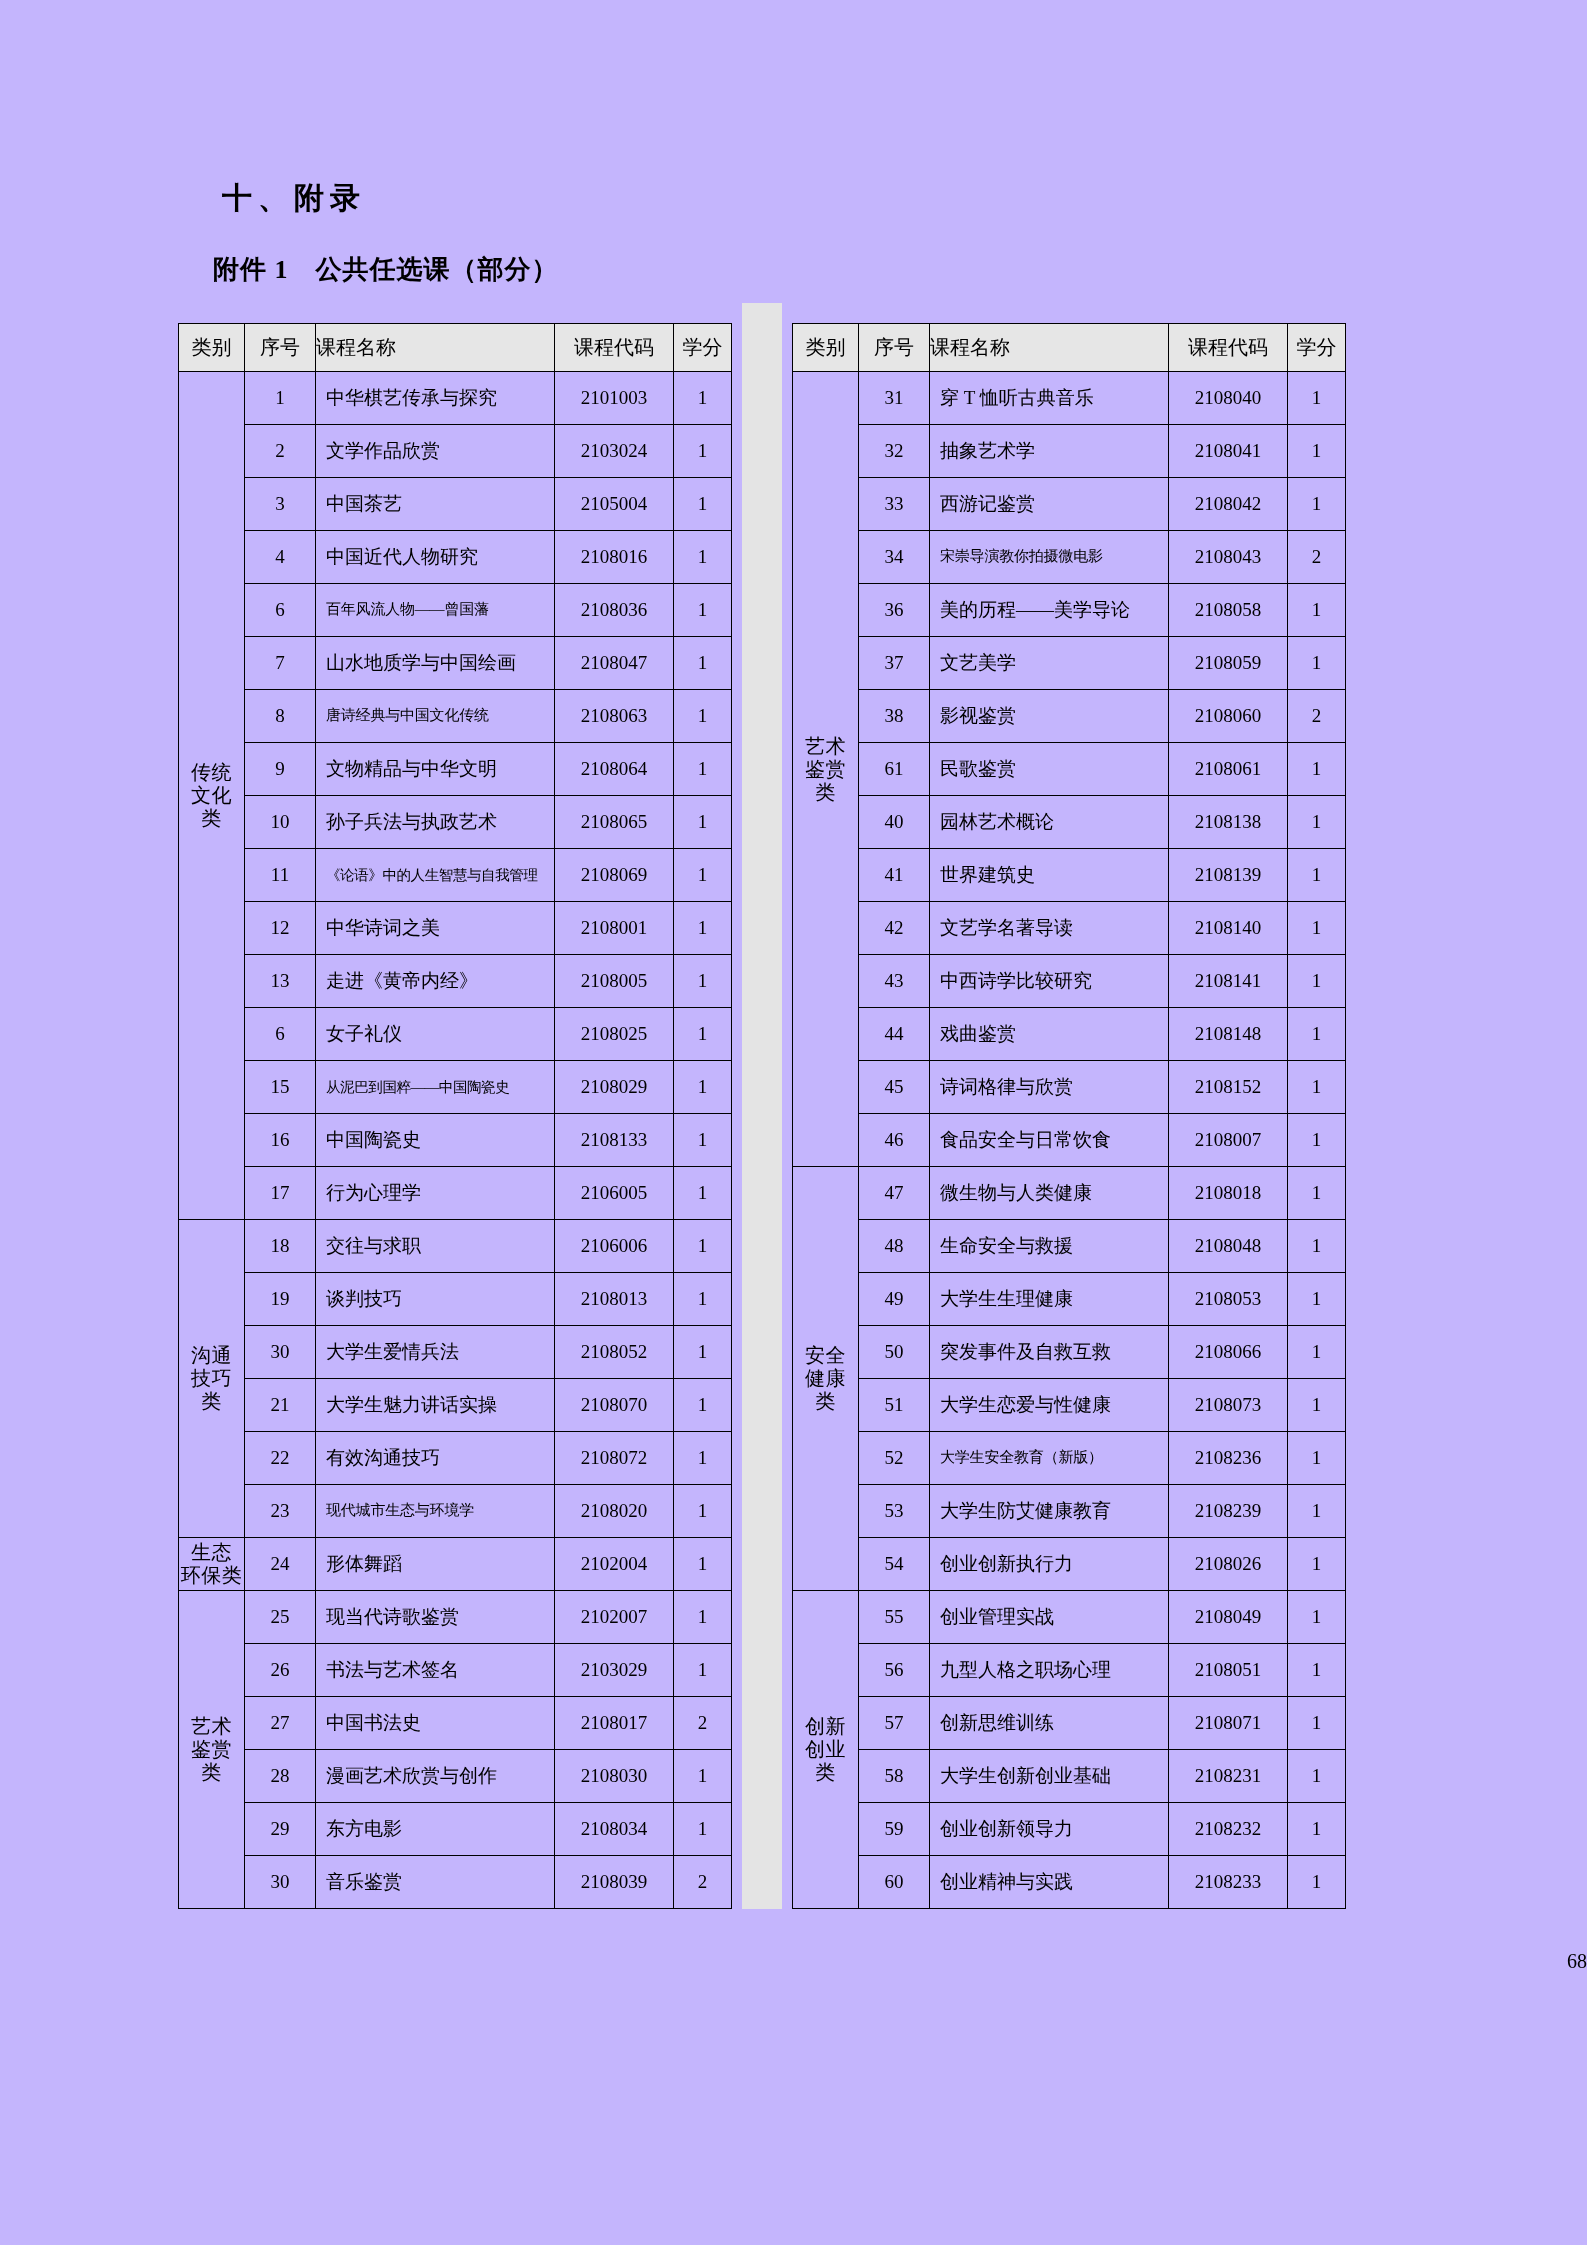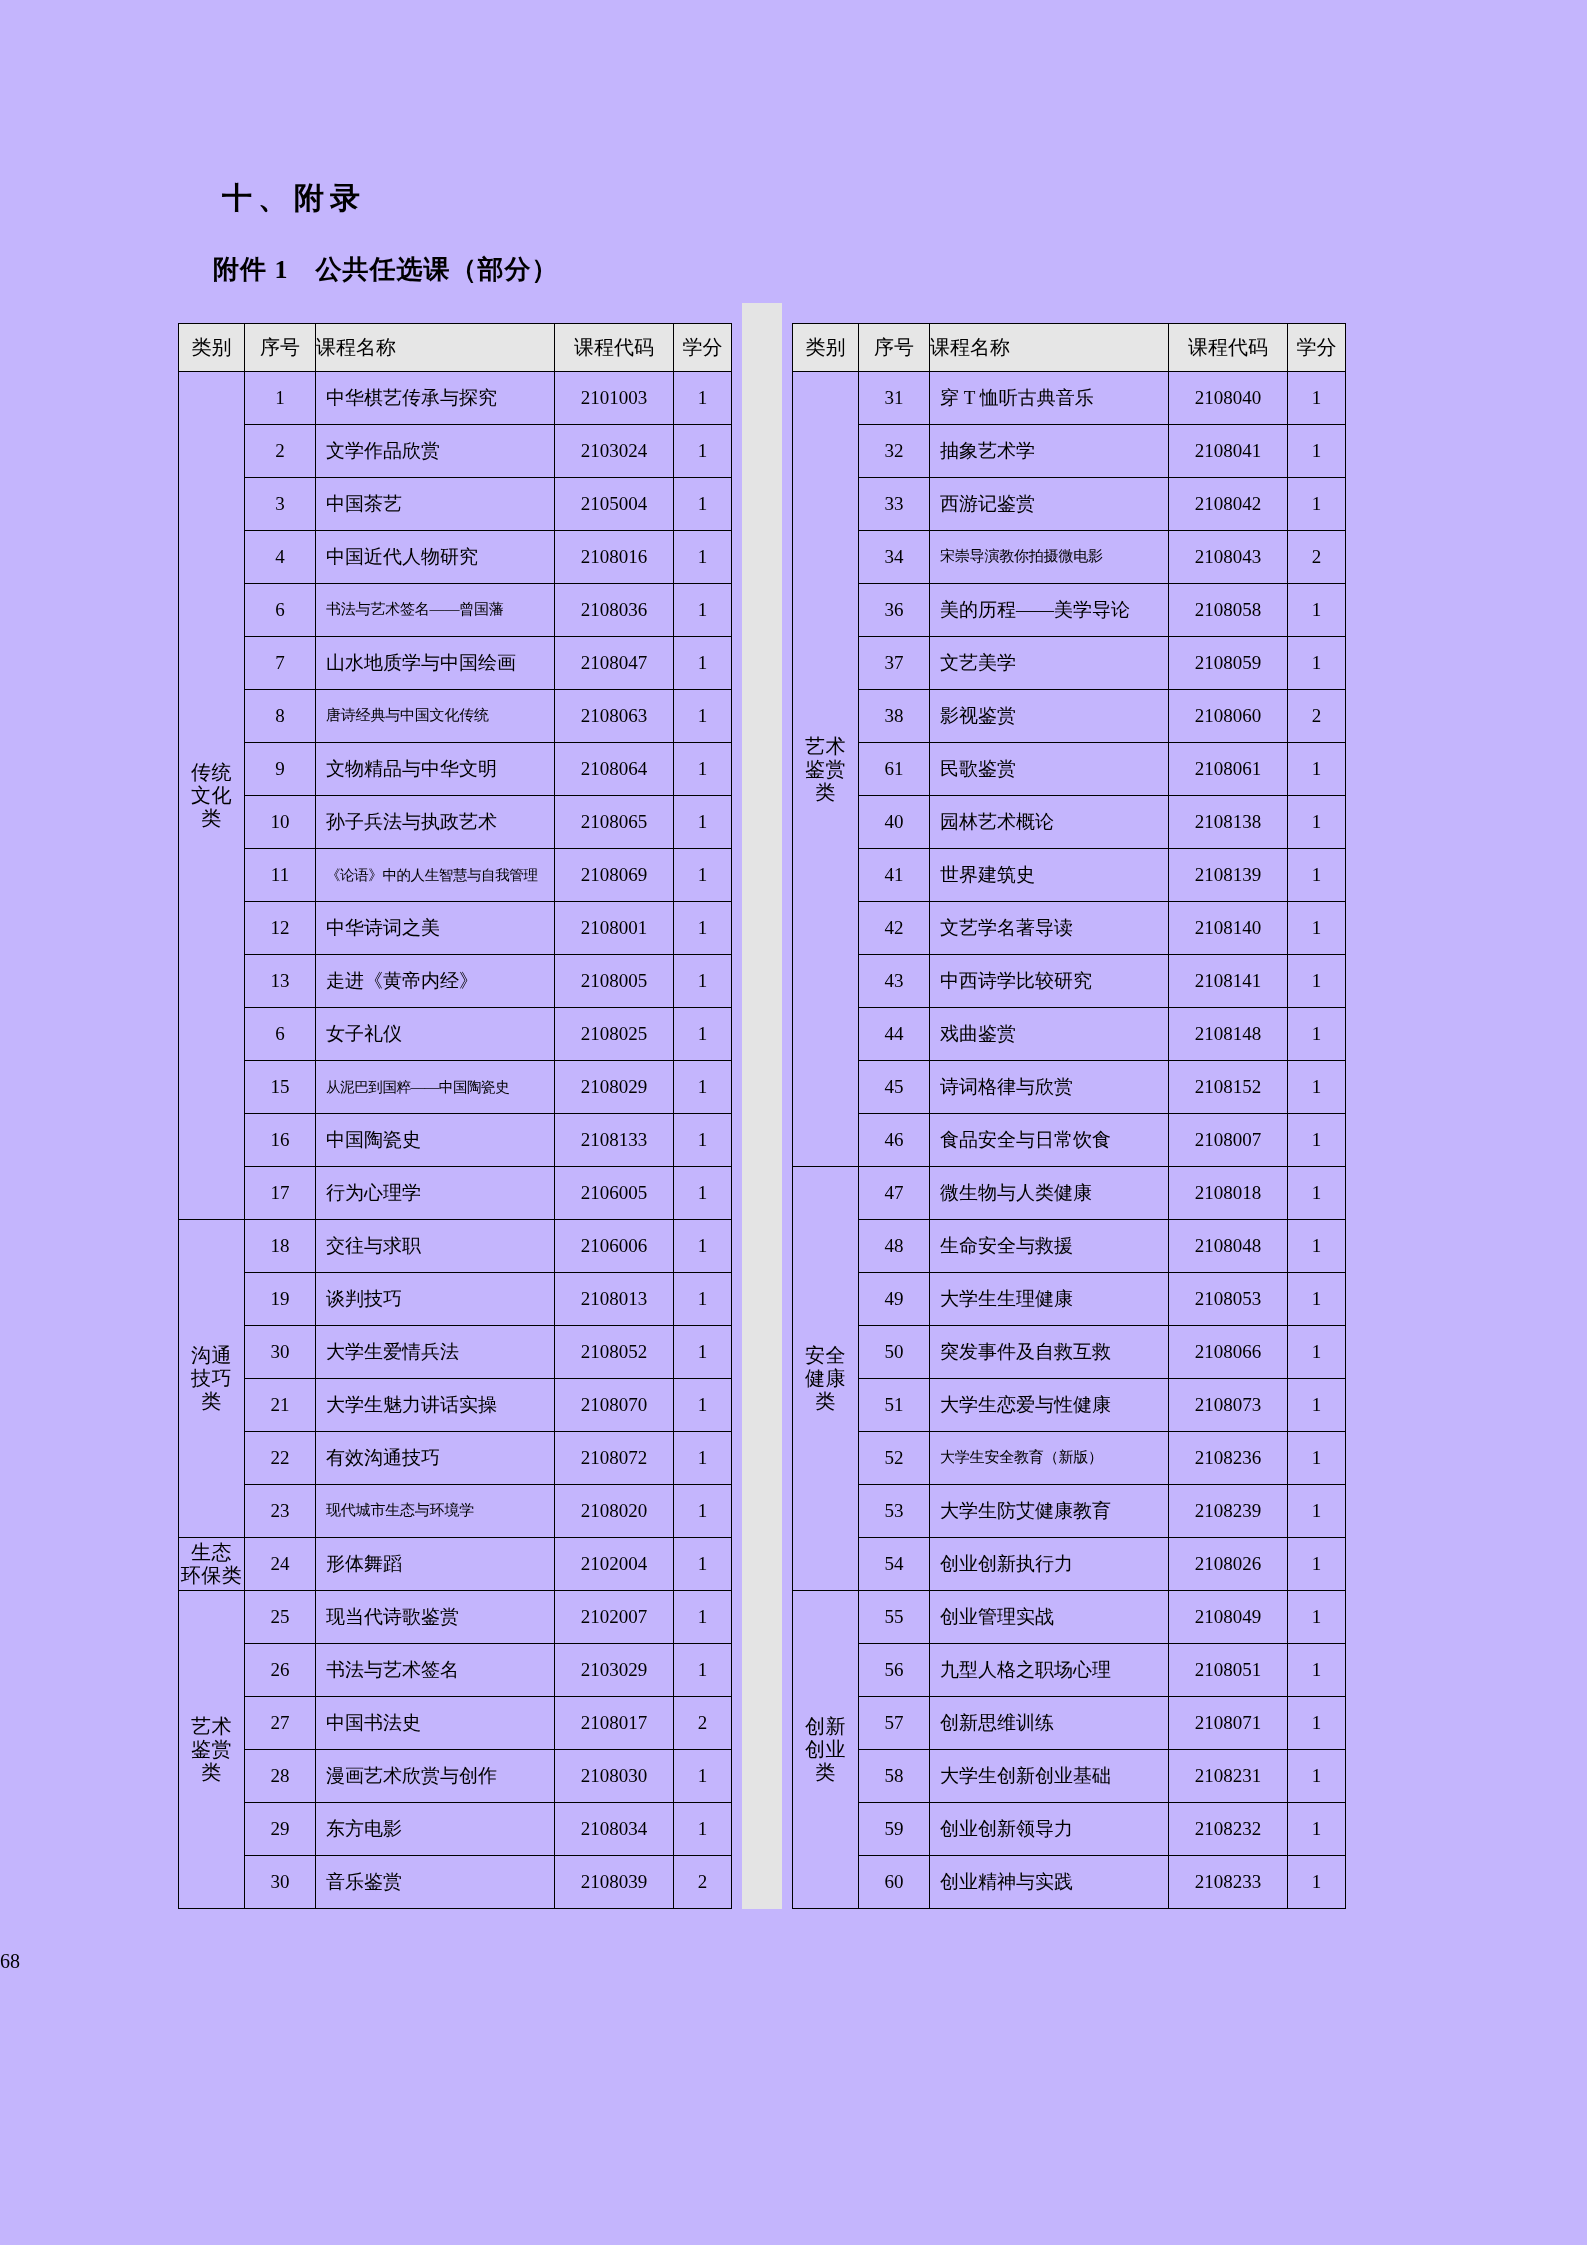--- a/index.html
+++ b/index.html
@@ -98,21 +98,21 @@
     align-self: stretch;
     background: #e4e4e4;
     margin: 0 10px 0 10px;
   }
   .gap-inner { width: 100%; height: 100%; background: #e4e4e4; }
   .pagenum {
     position: absolute;
     left: 0;
     top: 1950px;
     width: 1587px;
-    text-align: left;
+    text-align: right;
     font-size: 20px;
   }
 </style>
 </head>
 <body>
 
 <div class="page">
 
   <div class="h1">十、附录</div>
   <div class="h2">附件 1　公共任选课（部分）</div>
@@ -150,21 +150,21 @@
             <td class="c-cred">1</td>
           </tr>
           <tr>
             <td class="c-no">4</td>
             <td class="c-name">中国近代人物研究</td>
             <td class="c-code">2108016</td>
             <td class="c-cred">1</td>
           </tr>
           <tr>
             <td class="c-no">6</td>
-            <td class="c-name small">书法与艺术签名——曾国藩</td>
+            <td class="c-name small">百年风流人物——曾国藩</td>
             <td class="c-code">2108036</td>
             <td class="c-cred">1</td>
           </tr>
           <tr>
             <td class="c-no">7</td>
             <td class="c-name">山水地质学与中国绘画</td>
             <td class="c-code">2108047</td>
             <td class="c-cred">1</td>
           </tr>
           <tr>

